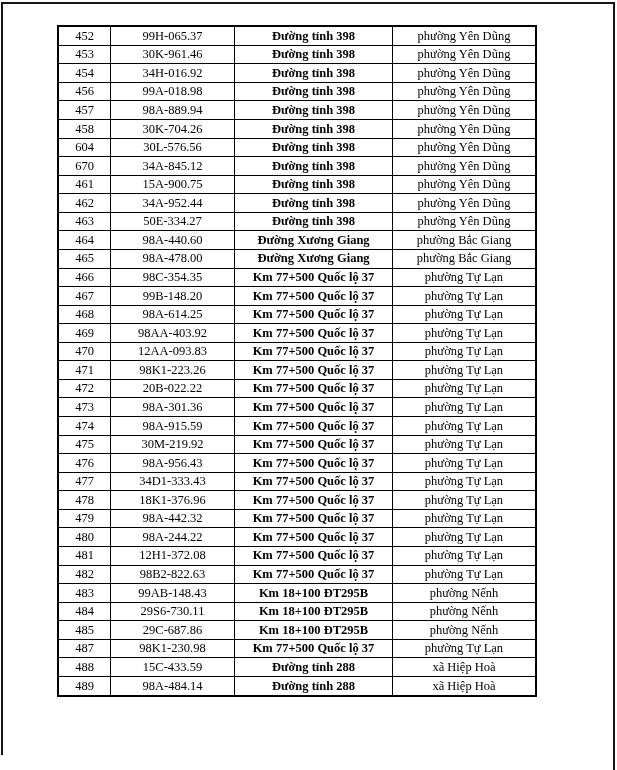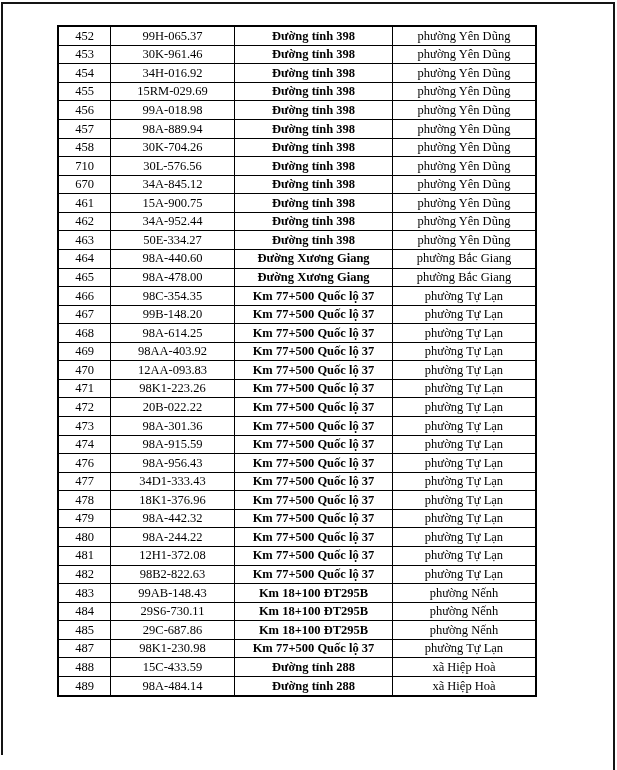--- a/index.html
+++ b/index.html
@@ -80,45 +80,39 @@
         <td class="c2">Đường tỉnh 398</td>
         <td class="c3">phường Yên Dũng</td>
       </tr>
       <tr>
         <td class="c0">454</td>
         <td class="c1">34H-016.92</td>
         <td class="c2">Đường tỉnh 398</td>
         <td class="c3">phường Yên Dũng</td>
       </tr>
       <tr>
-        <td class="c0">455</td>
-        <td class="c1">15RM-029.69</td>
-        <td class="c2">Đường tỉnh 398</td>
-        <td class="c3">phường Yên Dũng</td>
-      </tr>
-      <tr>
         <td class="c0">456</td>
         <td class="c1">99A-018.98</td>
         <td class="c2">Đường tỉnh 398</td>
         <td class="c3">phường Yên Dũng</td>
       </tr>
       <tr>
         <td class="c0">457</td>
         <td class="c1">98A-889.94</td>
         <td class="c2">Đường tỉnh 398</td>
         <td class="c3">phường Yên Dũng</td>
       </tr>
       <tr>
         <td class="c0">458</td>
         <td class="c1">30K-704.26</td>
         <td class="c2">Đường tỉnh 398</td>
         <td class="c3">phường Yên Dũng</td>
       </tr>
       <tr>
-        <td class="c0">710</td>
+        <td class="c0">604</td>
         <td class="c1">30L-576.56</td>
         <td class="c2">Đường tỉnh 398</td>
         <td class="c3">phường Yên Dũng</td>
       </tr>
       <tr>
         <td class="c0">670</td>
         <td class="c1">34A-845.12</td>
         <td class="c2">Đường tỉnh 398</td>
         <td class="c3">phường Yên Dũng</td>
       </tr>
@@ -200,20 +194,26 @@
         <td class="c2">Km 77+500 Quốc lộ 37</td>
         <td class="c3">phường Tự Lạn</td>
       </tr>
       <tr>
         <td class="c0">474</td>
         <td class="c1">98A-915.59</td>
         <td class="c2">Km 77+500 Quốc lộ 37</td>
         <td class="c3">phường Tự Lạn</td>
       </tr>
       <tr>
+        <td class="c0">475</td>
+        <td class="c1">30M-219.92</td>
+        <td class="c2">Km 77+500 Quốc lộ 37</td>
+        <td class="c3">phường Tự Lạn</td>
+      </tr>
+      <tr>
         <td class="c0">476</td>
         <td class="c1">98A-956.43</td>
         <td class="c2">Km 77+500 Quốc lộ 37</td>
         <td class="c3">phường Tự Lạn</td>
       </tr>
       <tr>
         <td class="c0">477</td>
         <td class="c1">34D1-333.43</td>
         <td class="c2">Km 77+500 Quốc lộ 37</td>
         <td class="c3">phường Tự Lạn</td>

